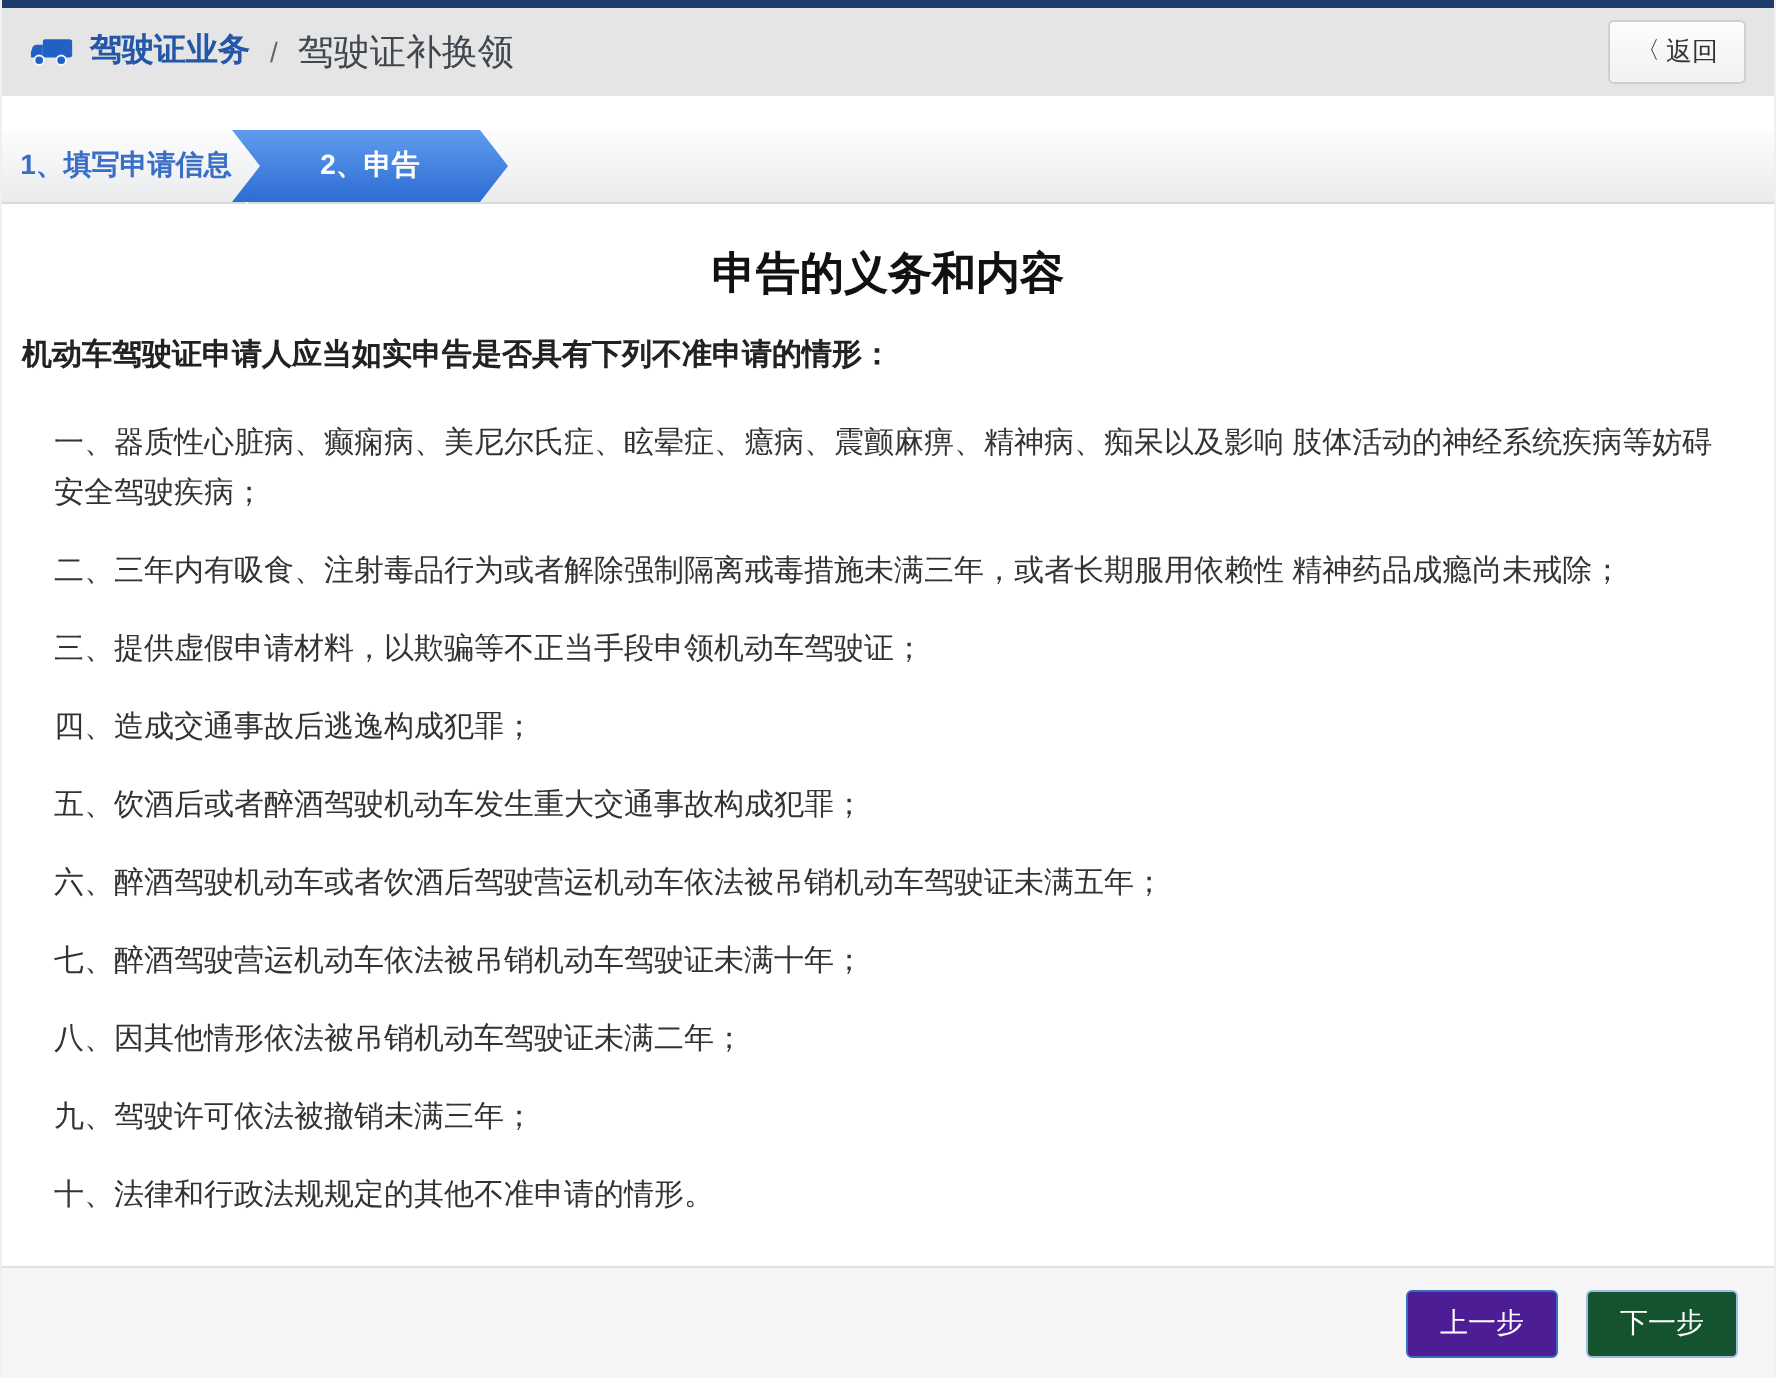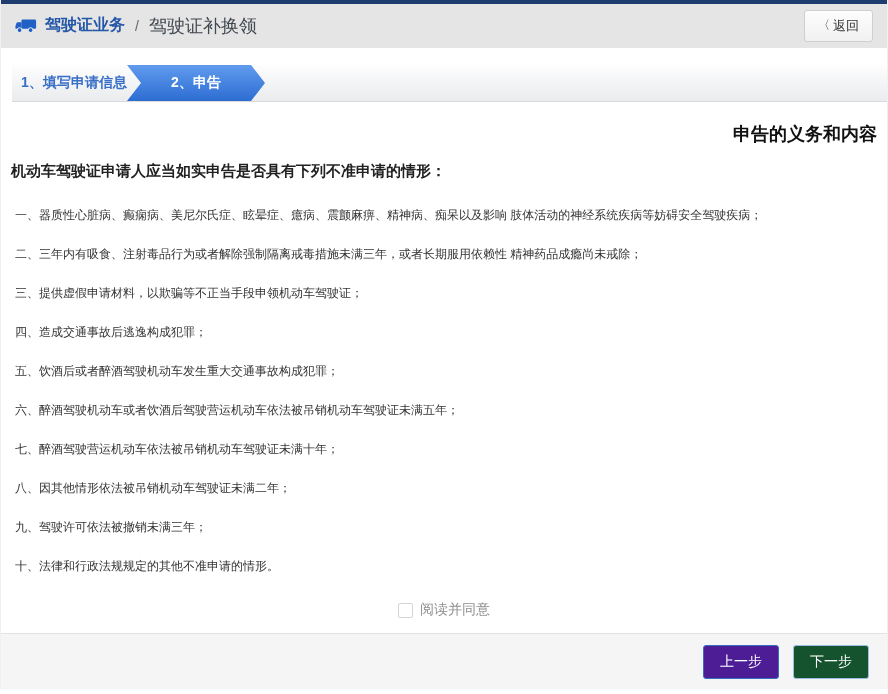--- a/index.html
+++ b/index.html
@@ -32,21 +32,21 @@
   .back-chev { font-size: 12px; color: #333; }
 
   .spacer { height: 17px; flex: 0 0 auto; background: #fff; }
 
   
   .steps-bar {
     height: 37px; flex: 0 0 auto; position: relative;
     background: linear-gradient(180deg, #fdfdfe 0%, #eaebed 100%);
     border-bottom: 1px solid #d8dadc;
     display: flex; align-items: stretch;
-    font-size: 14px; font-weight: bold; margin-left: 11px;
+    font-size: 14px; font-weight: bold;
   }
   .step { display: flex; align-items: center; justify-content: center; position: relative; }
   .step.has-chev::after {
     content: ""; position: absolute; top: 50%; right: -12px;
     width: 24px; height: 24px;
     transform: translateY(-50%) rotate(45deg);
     border-top: 3px solid #fff; border-right: 3px solid #fff;
     z-index: 1; pointer-events: none;
   }
   .step-1 { width: 124px; color: #3a6fc8; }
@@ -54,25 +54,25 @@
     width: 138px; margin-left: -9px; z-index: 2; color: #fff;
     background: linear-gradient(180deg, #609bee 0%, #2d6dd2 100%);
     clip-path: polygon(0 0, calc(100% - 14px) 0, 100% 50%, calc(100% - 14px) 100%, 0 100%, 14px 50%);
   }
   .step-3 { width: 126px; color: #47536b; }
   .step-4 { width: 122px; color: #47536b; }
 
   
   .main { flex: 1 1 auto; background: #fff; padding: 0 10px; overflow: hidden; }
   .content-title {
-    text-align: right; font-size: 18px; font-weight: bold; color: #111;
+    text-align: center; font-size: 22px; font-weight: bold; color: #111;
     margin: 20px 0 16px;
   }
   .intro { font-size: 15px; font-weight: bold; color: #222; margin: 10px 0 22px; }
-  .item { font-size: 12px; color: #333; line-height: 25px; margin: 13px 4px 14px; }
+  .item { font-size: 15px; color: #333; line-height: 25px; margin: 13px 16px 14px; }
 
   .agree-row {
     display: flex; align-items: center; justify-content: center; gap: 7px;
     margin-top: 22px; font-size: 14px; color: #909090;
   }
   .agree-checkbox {
     appearance: none; -webkit-appearance: none;
     width: 15px; height: 15px; margin: 0;
     border: 1px solid #d4d4d4; border-radius: 2px; background: #fff; cursor: pointer;
   }

